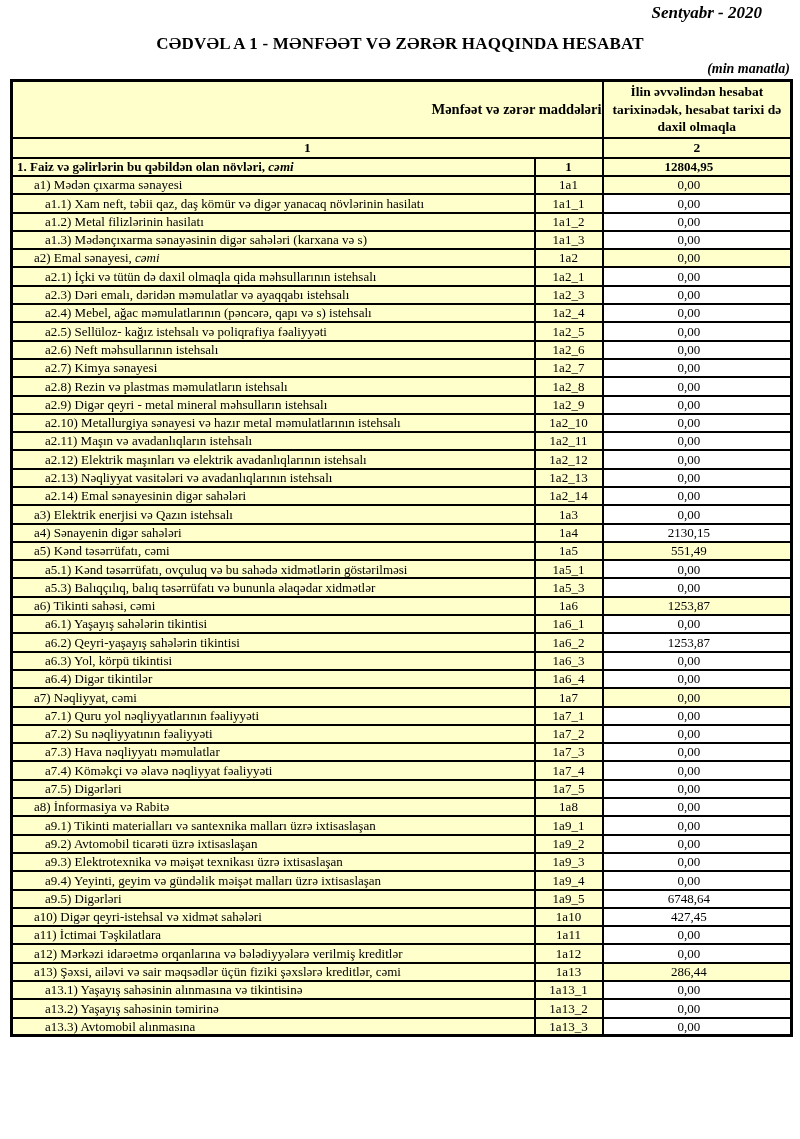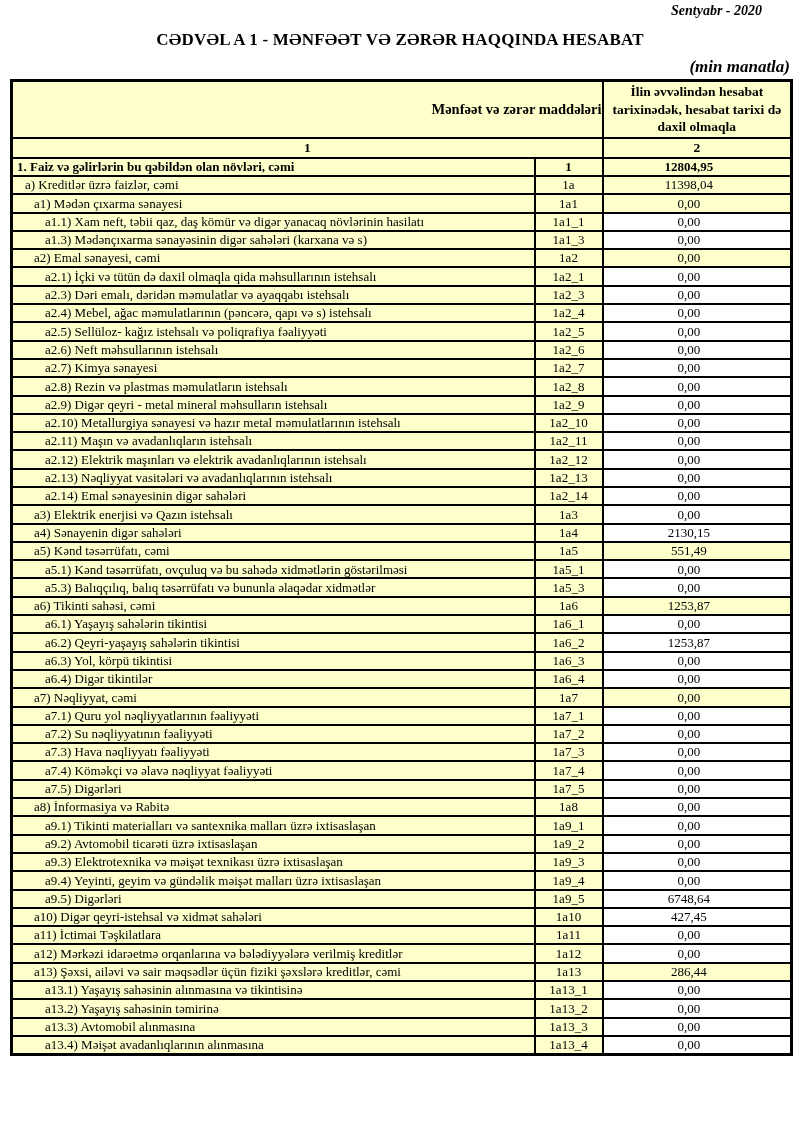--- a/index.html
+++ b/index.html
@@ -4,29 +4,29 @@
 <style>
   * { box-sizing: border-box; }
   html, body { margin: 0; padding: 0; }
   body {
     width: 800px; height: 1139px; overflow: hidden;
     background: #ffffff; color: #000;
     font-family: "Liberation Serif", serif;
   }
   .period {
     margin: 3px 38px 0 0; text-align: right;
-    font-size: 14px; font-weight: bold; font-style: italic;
+    font-size: 17px; font-weight: bold; font-style: italic;
   }
   .title {
     margin-top: 11px; text-align: center;
     font-size: 17px; font-weight: bold; letter-spacing: 0.2px;
   }
   .unit {
     margin: 7px 10px 2px 0; text-align: right;
-    font-size: 17px; font-weight: bold; font-style: italic;
+    font-size: 14px; font-weight: bold; font-style: italic;
   }
   table.report {
     border-collapse: collapse; table-layout: fixed;
     width: 780px; margin-left: 10px;
     border: 3px solid #000;
   }
   col.c-label { width: 523px; }
   col.c-code  { width: 68px; }
   col.c-value { width: 189px; }
   td {
@@ -45,21 +45,21 @@
   tr.data-row { height: 18.3px; }
   tr.data-row td { font-size: 13px; line-height: 1.05; white-space: nowrap; }
   td.label-cell { padding-left: 4px; }
   td.label-cell.lvl1 { padding-left: 12px; }
   td.label-cell.lvl2 { padding-left: 21px; }
   td.label-cell.lvl3 { padding-left: 32px; }
   td.code-cell { text-align: center; }
   td.value-cell { text-align: center; padding-right: 16px; }
   td.value-cell.white { background: #ffffff; }
   tr.bold td { font-weight: bold; }
-  .it { }
+  .it { font-style: italic; }
 </style>
 </head>
 <body>
 
 <div class="page">
   <div class="period">Sentyabr - 2020</div>
   <div class="title">CƏDVƏL A 1 - MƏNFƏƏT VƏ ZƏRƏR HAQQINDA HESABAT</div>
   <div class="unit">(min manatla)</div>
 
   <table class="report">
@@ -78,35 +78,35 @@
         <td>2</td>
       </tr>
     </thead>
     <tbody>
         <tr class="data-row bold">
           <td class="label-cell lvl0"><span>1. Faiz və gəlirlərin bu qəbildən olan növləri, </span><span class="it">cəmi</span></td>
           <td class="code-cell">1</td>
           <td class="value-cell">12804,95</td>
         </tr>
         <tr class="data-row">
-          <td class="label-cell lvl1"><span>a) Kreditlər üzrə faizlər, </span><span class="it">cəmi</span></td>
-          <td class="code-cell">1a</td>
-          <td class="value-cell">11398,04</td>
-        </tr>
-        <tr class="data-row">
           <td class="label-cell lvl2"><span>a1) Mədən çıxarma sənayesi</span></td>
           <td class="code-cell">1a1</td>
           <td class="value-cell">0,00</td>
         </tr>
         <tr class="data-row">
           <td class="label-cell lvl3"><span>a1.1) Xam neft, təbii qaz, daş kömür və digər yanacaq növlərinin hasilatı</span></td>
           <td class="code-cell">1a1_1</td>
           <td class="value-cell white">0,00</td>
         </tr>
         <tr class="data-row">
+          <td class="label-cell lvl3"><span>a1.2) Metal filizlərinin hasilatı</span></td>
+          <td class="code-cell">1a1_2</td>
+          <td class="value-cell white">0,00</td>
+        </tr>
+        <tr class="data-row">
           <td class="label-cell lvl3"><span>a1.3) Mədənçıxarma sənayəsinin digər sahələri (karxana və s)</span></td>
           <td class="code-cell">1a1_3</td>
           <td class="value-cell white">0,00</td>
         </tr>
         <tr class="data-row">
           <td class="label-cell lvl2"><span>a2) Emal sənayesi, </span><span class="it">cəmi</span></td>
           <td class="code-cell">1a2</td>
           <td class="value-cell">0,00</td>
         </tr>
         <tr class="data-row">
@@ -233,21 +233,21 @@
           <td class="label-cell lvl3"><span>a7.1) Quru yol nəqliyyatlarının fəaliyyəti</span></td>
           <td class="code-cell">1a7_1</td>
           <td class="value-cell white">0,00</td>
         </tr>
         <tr class="data-row">
           <td class="label-cell lvl3"><span>a7.2) Su nəqliyyatının fəaliyyəti</span></td>
           <td class="code-cell">1a7_2</td>
           <td class="value-cell white">0,00</td>
         </tr>
         <tr class="data-row">
-          <td class="label-cell lvl3"><span>a7.3) Hava nəqliyyatı fəaliyyəti</span></td>
+          <td class="label-cell lvl3"><span>a7.3) Hava nəqliyyatı məmulatlar</span></td>
           <td class="code-cell">1a7_3</td>
           <td class="value-cell white">0,00</td>
         </tr>
         <tr class="data-row">
           <td class="label-cell lvl3"><span>a7.4) Köməkçi və əlavə nəqliyyat fəaliyyəti</span></td>
           <td class="code-cell">1a7_4</td>
           <td class="value-cell white">0,00</td>
         </tr>
         <tr class="data-row">
           <td class="label-cell lvl3"><span>a7.5) Digərləri</span></td>
@@ -310,22 +310,17 @@
           <td class="value-cell white">0,00</td>
         </tr>
         <tr class="data-row">
           <td class="label-cell lvl3"><span>a13.2) Yaşayış sahəsinin təmirinə</span></td>
           <td class="code-cell">1a13_2</td>
           <td class="value-cell white">0,00</td>
         </tr>
         <tr class="data-row">
           <td class="label-cell lvl3"><span>a13.3) Avtomobil alınmasına</span></td>
           <td class="code-cell">1a13_3</td>
-          <td class="value-cell white">0,00</td>
-        </tr>
-        <tr class="data-row">
-          <td class="label-cell lvl3"><span>a13.4) Məişət avadanlıqlarının alınmasına</span></td>
-          <td class="code-cell">1a13_4</td>
           <td class="value-cell white">0,00</td>
         </tr>
       </tbody>
   </table>
 </div>
 
 </body></html>

